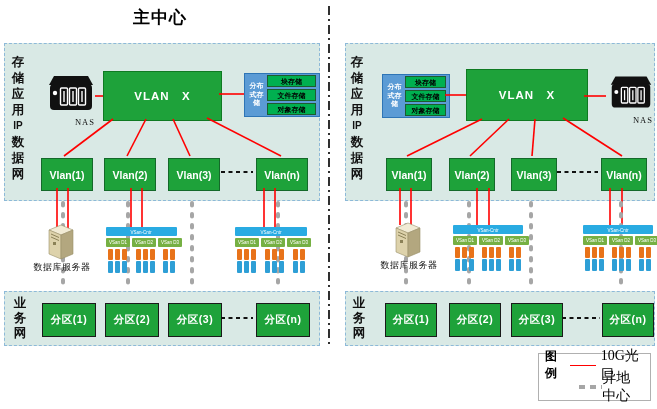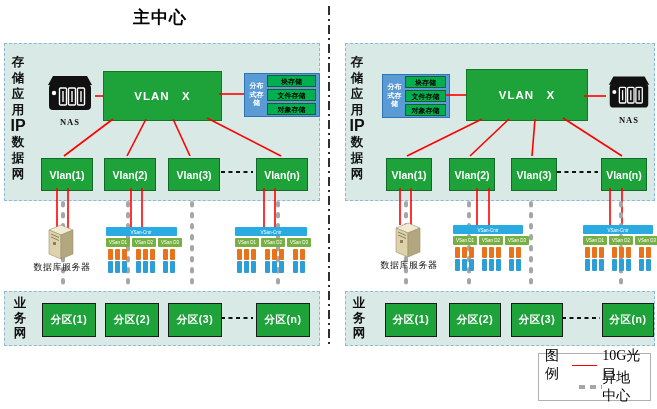--- a/index.html
+++ b/index.html
@@ -8,36 +8,36 @@
   svg.lines{position:absolute;left:0;top:0;z-index:2;pointer-events:none;}
 
   .center-title{position:absolute;top:6px;width:220px;text-align:center;
     font-size:17px;font-weight:700;color:#000;letter-spacing:1px;z-index:3;}
 
   .panel{position:absolute;background:#d9e9e5;border:1px dashed #8db9d8;z-index:1;}
 
   .vlabel{position:absolute;width:18px;text-align:center;color:#111;
     font-family:"Liberation Serif",serif;font-weight:600;font-size:12.5px;line-height:16px;}
   .vlabel span{display:block;}
-  .vlabel span:nth-child(5){font-size:16px;font-weight:700;font-family:"Liberation Sans",sans-serif;}
+  .vlabel span:nth-child(5){font-size:10px;font-weight:700;font-family:"Liberation Sans",sans-serif;}
   .vlabel.biz{line-height:15px;}
 
   .hub{position:absolute;background:#1ea23a;border:1.5px solid #0f7a22;
     display:flex;align-items:center;justify-content:center;color:#fff;
     font-size:11.5px;font-weight:700;white-space:pre;letter-spacing:1px;}
 
   .vlanbox{position:absolute;height:31px;background:#1ea23a;border:1px solid #14692a;
     display:flex;align-items:center;justify-content:center;color:#fff;
     font-size:10.5px;font-weight:700;}
 
   .partbox{position:absolute;height:32px;background:#1ea23a;border:1.5px solid #1a1a1a;
     display:flex;align-items:center;justify-content:center;color:#fff;
     font-size:10.5px;font-weight:700;letter-spacing:0.5px;}
 
-  .nas{position:absolute;text-align:center;font-weight:bold;}
+  .nas{position:absolute;text-align:right;}
   .nas .cap{display:block;margin-top:1px;font-family:"Liberation Serif",serif;
     font-size:8.5px;color:#111;letter-spacing:1px;}
 
   .dist{position:absolute;background:#5b9bd5;border:1.5px solid #2e75b6;
     display:flex;align-items:center;padding:2px 3px;box-sizing:border-box;}
   .dist .dlab{width:17px;color:#fff;font-size:7px;font-weight:700;line-height:8.5px;text-align:center;}
   .dist .dlab span{display:block;}
   .dist .chips{flex:1;display:flex;flex-direction:column;gap:2px;margin-left:2px;}
   .dist .chip{height:10px;background:#00b050;border:1px solid #1d5c2f;color:#000;
     font-size:7px;font-weight:600;display:flex;align-items:center;justify-content:center;line-height:1;}
@@ -57,21 +57,21 @@
   .array .adisks{display:flex;justify-content:space-between;margin-top:2px;padding:0 2px;}
   .array .dgrp{display:flex;gap:2px;}
   .array .dcol{width:5px;display:flex;flex-direction:column;gap:1px;}
   .array .ssd{height:11px;background:#e8731a;border-radius:1px;}
   .array .hdd{height:12px;background:#2e9fd6;border-radius:1px;}
 
   .legend{position:absolute;left:538px;top:353px;width:113px;height:48px;z-index:3;
     background:#fff;border:1px solid #b0b0b0;box-sizing:border-box;
     font-family:"Liberation Serif",serif;color:#000;}
   .legend .row{display:flex;align-items:center;height:22px;padding:0 6px;}
-  .legend .ltitle{font-weight:400;font-size:14px;margin-right:5px;}
+  .legend .ltitle{font-weight:700;font-size:12px;margin-right:5px;}
   .legend .redline{width:31px;height:0;border-top:1.6px solid #f00;margin-right:5px;}
   .legend .grayline{width:31px;height:4px;margin-left:34px;
     background:repeating-linear-gradient(90deg,#a6a6a6 0 6px,transparent 6px 11px);}
   .legend .ltext{font-size:14px;}
 </style>
 </head>
 <body>
 
 <div id="stage">
 

